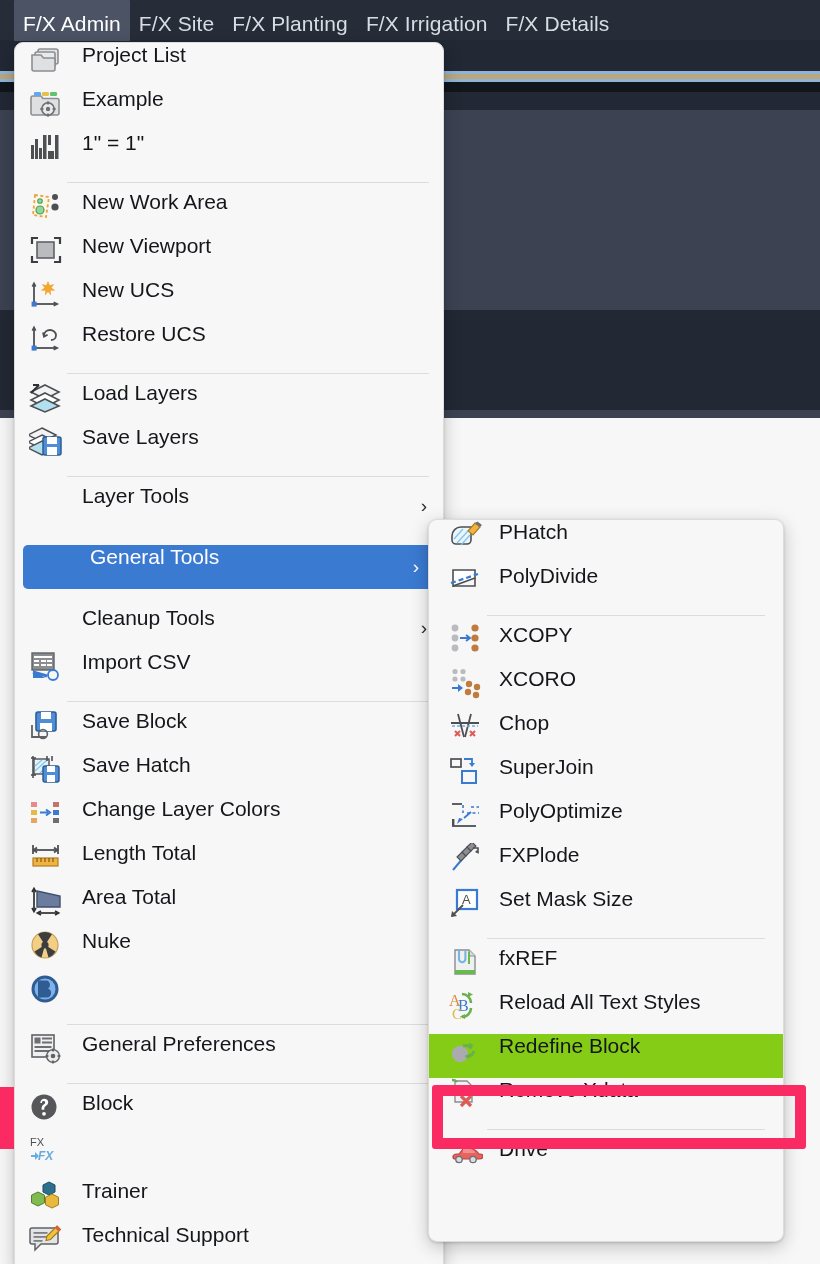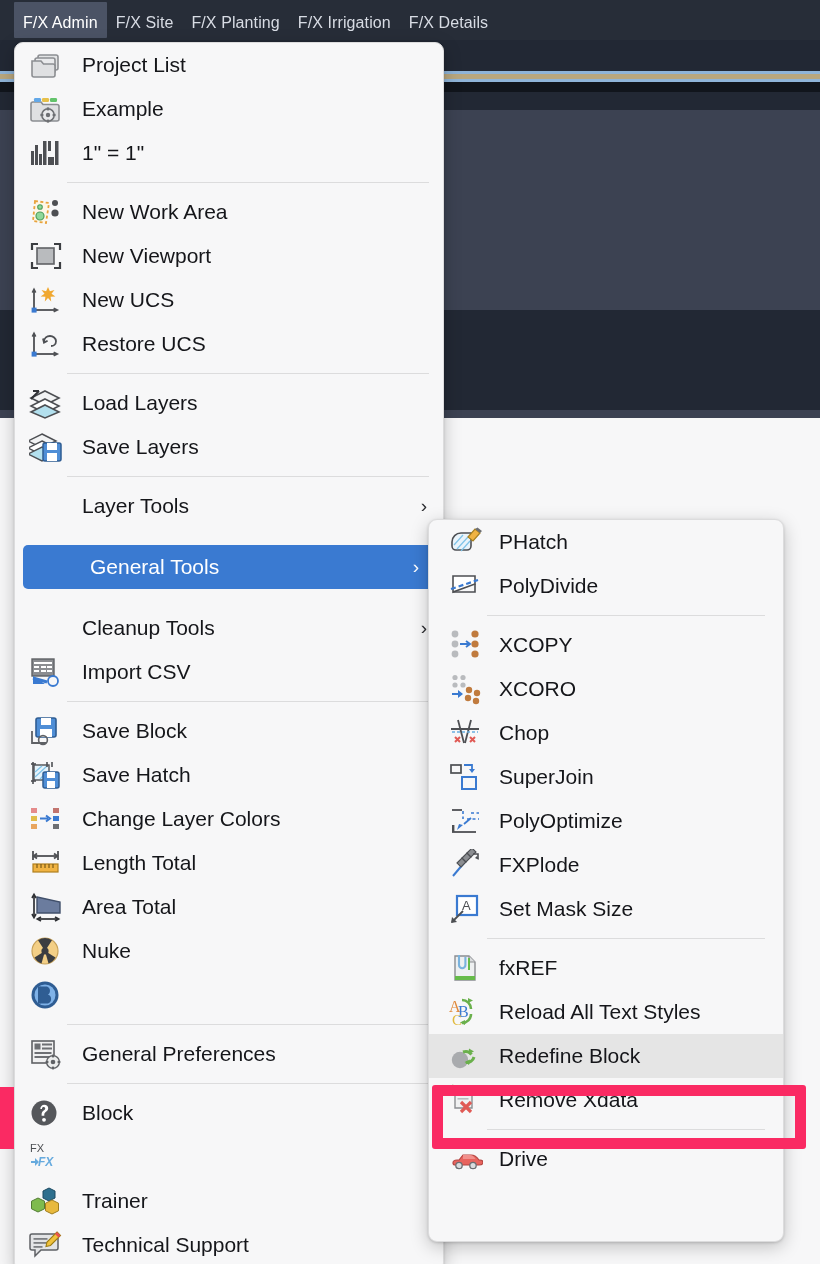--- a/index.html
+++ b/index.html
@@ -28,50 +28,50 @@
 
   
   .menubar {
     position: absolute; top: 0; left: 0; right: 0; height: 40px;
     background: #272d38;
     display: flex; align-items: center;
     padding-left: 14px;
     z-index: 40;
   }
   .menubar-tab {
-    font-size: 16px; color: #d8dce4; letter-spacing: .1px;
+    font-size: 21px; color: #d8dce4; letter-spacing: .1px;
     padding: 13px 9px 7px 9px; white-space: nowrap; line-height: 1;
   }
   .menubar-tab.active { background: #4b5365; color: #ffffff; border-radius: 1px; }
 
   
   .panel {
     position: absolute;
     background: #f7f7f8;
     border: 1px solid #dcdcdd;
     border-radius: 9px;
     box-shadow: 0 5px 18px rgba(0,0,0,.22), 0 1px 3px rgba(0,0,0,.16);
     overflow: hidden;
     z-index: 50;
   }
   #main-menu { left: 14px; top: 42px; width: 430px; height: 1230px; }
   #sub-menu  { left: 428px; top: 519px; width: 356px; height: 723px; }
 
   .mi {
     position: relative;
-    display: flex; align-items: center;
+    display: flex; align-items: flex-start;
     height: 44px;
     padding-left: 14px;
     font-size: 21px; color: #15161a;
     white-space: nowrap;
   }
   #sub-menu .mi { padding-left: 20px; }
   .mi.dim { color: #b6b8bd; }
   .mi.sel { background: #3a7ad1; color: #ffffff; margin: 17px 8px; border-radius: 5px; }
-  #sub-menu .mi.sel-outline { background: #e5e5e5; }
+  #sub-menu .mi.sel-outline { background: #84cc16; }
 
   .mi-icon {
     width: 36px; min-width: 36px; height: 32px; margin-right: 17px;
     position: relative;
     display: inline-block;
   }
   #sub-menu .mi-icon { margin-right: 14px; }
   .mi.sel .mi-icon { }
   .mi-label { flex: 1 1 auto; overflow: hidden; text-overflow: clip; }
   .mi-arrow {

